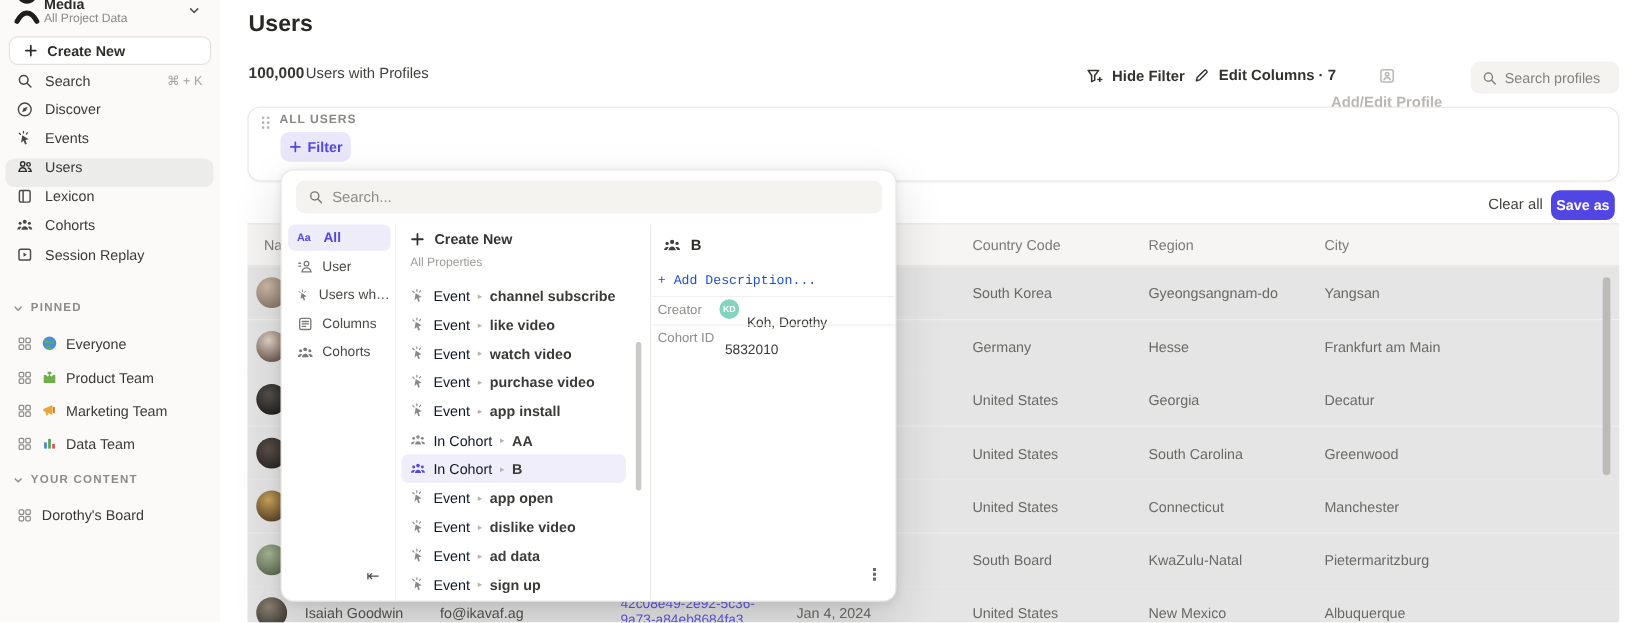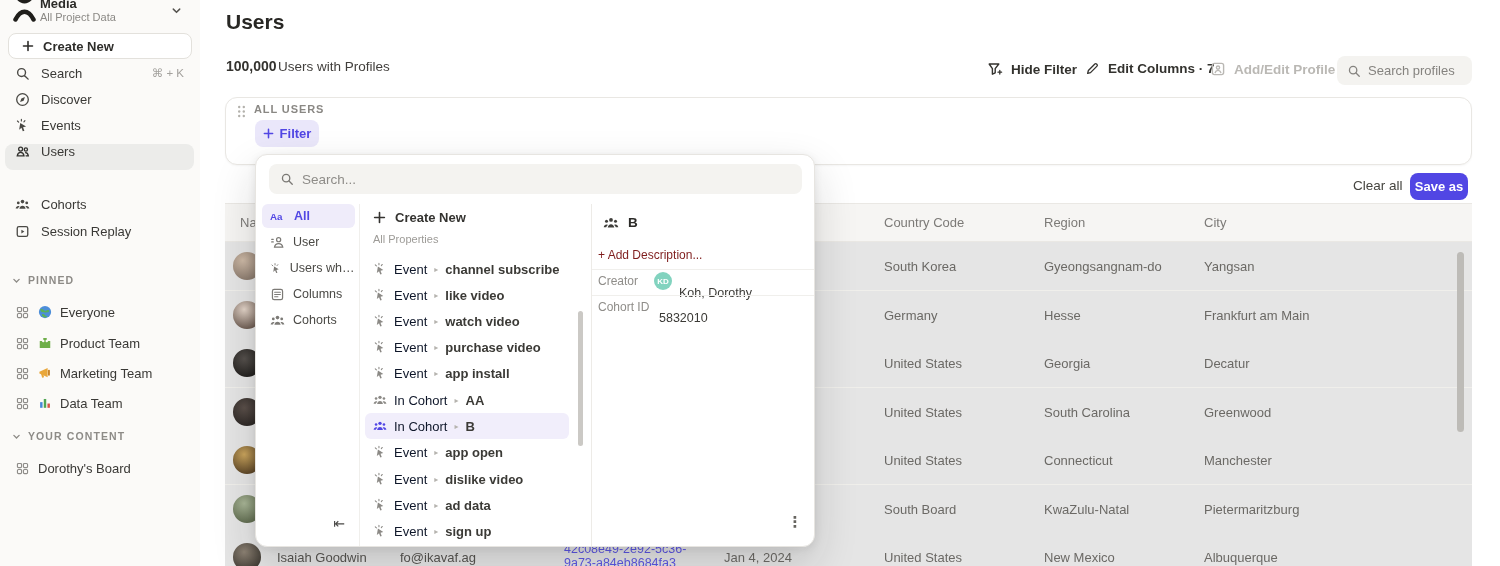--- a/index.html
+++ b/index.html
@@ -24,21 +24,21 @@
   .pin-item { position:absolute; left:5px; width:189px; height:30px; display:flex; align-items:center;
     gap:8px; padding-left:10px; border-radius:8px; font-size:13px; font-weight:500; color:#3a3936; cursor:pointer; }
   .icn { flex:0 0 auto; display:block; }
 
   
   .page-title { position:absolute; left:226px; top:10px; font-size:21px; font-weight:700; color:#282724; }
   .count { position:absolute; left:226px; top:58px; font-size:14px; font-weight:600; color:#34332f; }
   .count-label { position:absolute; left:278px; top:59px; font-size:13.5px; font-weight:500; color:#413f3c; }
   .hbtn { position:absolute; top:61px; display:flex; align-items:center; gap:8px; font-size:13.5px;
     font-weight:700; color:#33322e; cursor:pointer; }
-  .hbtn.disabled { color:#bab8b4; cursor:default; }
+  .hbtn.disabled { color:#bab8b4; cursor:default;flex-direction:column; }
   .searchbox { position:absolute; left:1337px; top:56px; width:135px; height:29px; background:#f4f3f0;
     border-radius:8px; display:flex; align-items:center; padding-left:10px; gap:7px; }
   .searchbox input { border:none; background:transparent; outline:none; width:95px; font-size:13px;
     font-family:inherit; color:#5d5b57; }
   .searchbox input::placeholder { color:#85837f; }
 
   
   .filter-card { position:absolute; left:225px; top:97px; width:1247px; height:68px; background:#fff;
     border:1px solid #e9e7e3; border-radius:12px; box-shadow:0 1px 2px rgba(0,0,0,.04); }
   .scope { position:absolute; left:254px; top:103px; font-size:11px; font-weight:700; letter-spacing:.9px; color:#8a8884; }
@@ -92,21 +92,21 @@
   .pitem .iic { color:#8b8985; }
   .pitem.selected .iic { color:#5146e4; }
   .pfx { font-size:13px; color:#0f172a; white-space:nowrap; }
   .arr { font-size:8px; color:#b5b3ae; }
   .pname { font-size:13px; font-weight:700; color:#3b3a36; white-space:nowrap; }
   .collapse { position:absolute; left:72px; top:358px; width:22px; height:20px; display:flex; align-items:center;
     justify-content:center; font-size:14px; color:#4b4a48; cursor:pointer; }
   .lscroll { position:absolute; left:322px; top:156px; width:5px; height:135px; background:#cbc9c5; border-radius:3px; }
   .d-title-ic { position:absolute; left:347px; top:60px; color:#3f3e3a; }
   .d-title { position:absolute; left:372px; top:60px; font-size:13.5px; font-weight:700; color:#2c2b28; }
-  .d-adddesc { position:absolute; left:342px; top:93px; font-size:12px; color:#7f1d1d; cursor:pointer; }
+  .d-adddesc { position:absolute; left:342px; top:93px; font-size:12px; color:#1d4ed8; cursor:pointer;font-family:Liberation Mono, monospace; }
   .hline { position:absolute; left:336px; width:224px; height:1px; background:#f0efec; }
   .d-lab { position:absolute; left:342px; font-size:12px; color:#8f8d89; }
   .d-val { position:absolute; font-size:12.5px; color:#3b3a36; font-weight:500;margin-top:11px; }
   .kd { position:absolute; left:398px; top:117px; width:18px; height:18px; border-radius:50%;
     display:flex; align-items:center; justify-content:center; font-size:8px; font-weight:700; color:#fff; }
   .kebab { position:absolute; left:528px; top:356px; width:22px; height:22px; display:flex; align-items:center;
     justify-content:center; font-size:15px; font-weight:700; color:#66645f; cursor:pointer; letter-spacing:0; }
 </style>
 </head>
 <body>
@@ -160,20 +160,27 @@
       <span>Events</span>
     </div>
     <div class="nav-item active" style="top:144px">
       <svg class="icn" width="15" height="15" viewBox="0 0 16 16" fill="none" stroke="#33322f" stroke-width="1.4" stroke-linecap="round">
           <circle cx="6" cy="5.4" r="2.1"></circle>
           <path d="M2.4 12.6c.4-2.3 1.8-3.6 3.6-3.6s3.2 1.3 3.6 3.6z"></path>
           <circle cx="11.6" cy="5.8" r="1.7"></circle>
           <path d="M11.3 9.3c1.6.2 2.6 1.4 2.9 3.3h-2.4"></path>
         </svg>
       <span>Users</span>
+    </div>
+    <div class="nav-item" style="top:171px">
+      <svg class="icn" width="15" height="15" viewBox="0 0 16 16" fill="none" stroke="#4a4945" stroke-width="1.4">
+          <rect x="2.8" y="2.4" width="10.4" height="11.2" rx="1.5"></rect>
+          <path d="M6.4 2.4v11.2"></path>
+        </svg>
+      <span>Lexicon</span>
     </div>
     <div class="nav-item" style="top:197px">
       <svg class="icn" width="15" height="15" viewBox="0 0 16 16" fill="#4a4945">
           <circle cx="8" cy="4.9" r="1.9"></circle>
           <circle cx="3.5" cy="6.3" r="1.5"></circle>
           <circle cx="12.5" cy="6.3" r="1.5"></circle>
           <path d="M4.7 12.6c.3-2.1 1.6-3.4 3.3-3.4s3 1.3 3.3 3.4z"></path>
           <path d="M.7 12.3c.3-1.7 1.3-2.8 2.8-2.8.5 0 1 .1 1.4.4-.8.6-1.4 1.4-1.7 2.4z"></path>
           <path d="M15.3 12.3c-.3-1.7-1.3-2.8-2.8-2.8-.5 0-1 .1-1.4.4.8.6 1.4 1.4 1.7 2.4z"></path>
         </svg>

